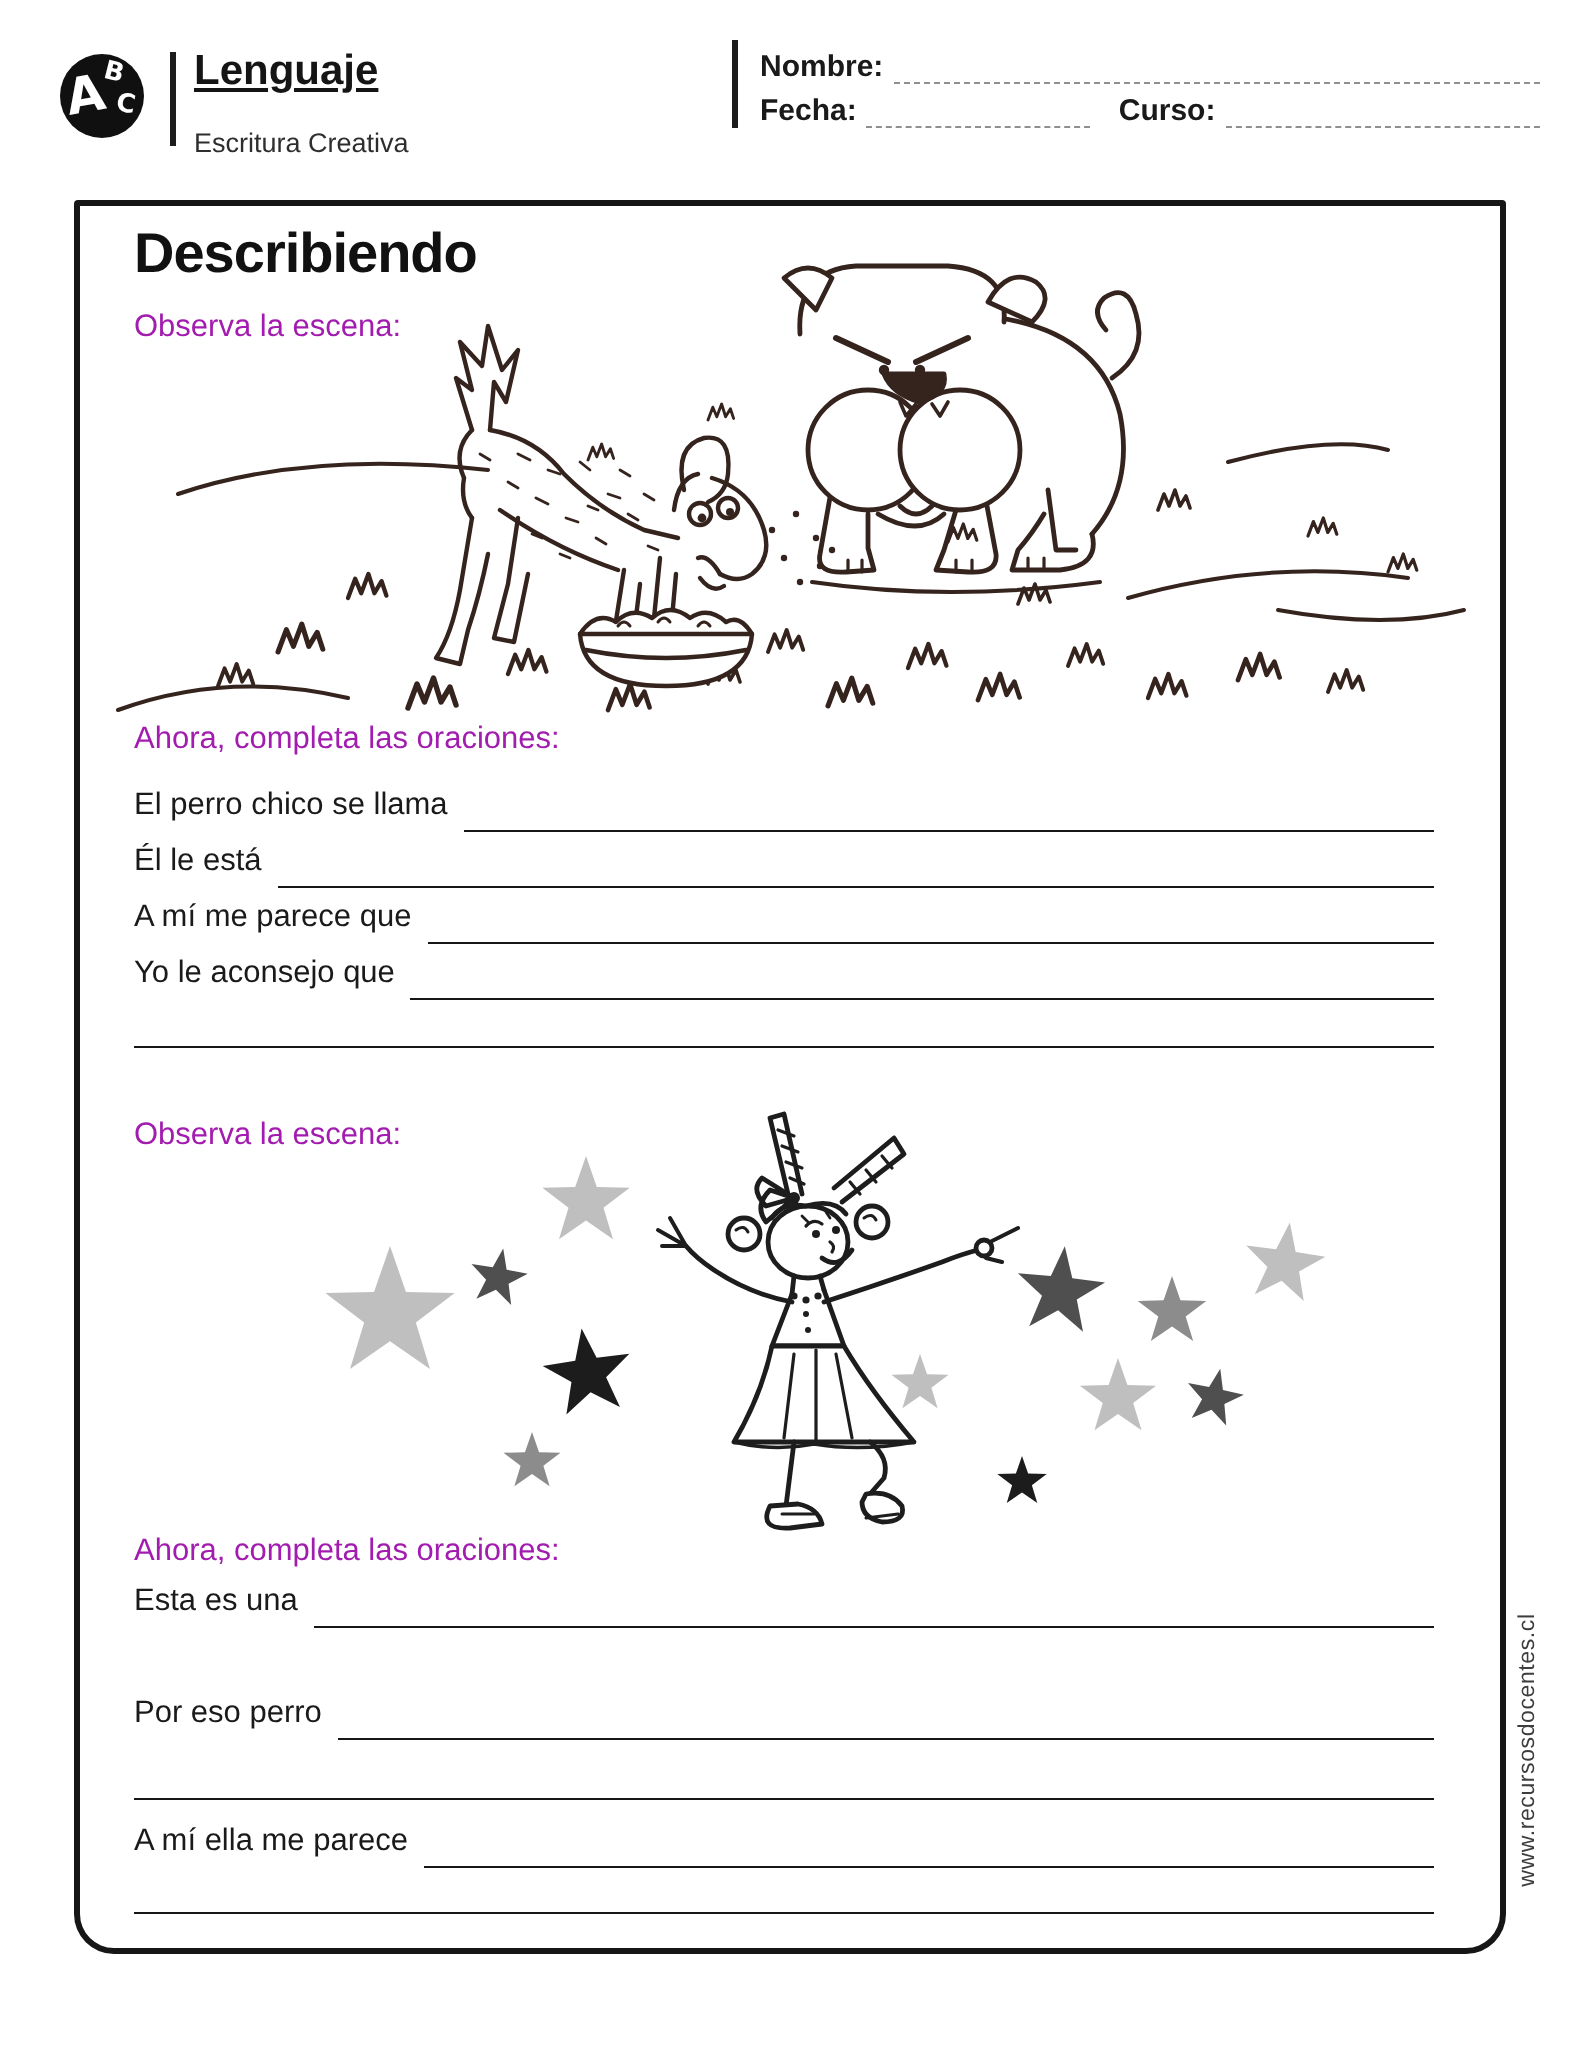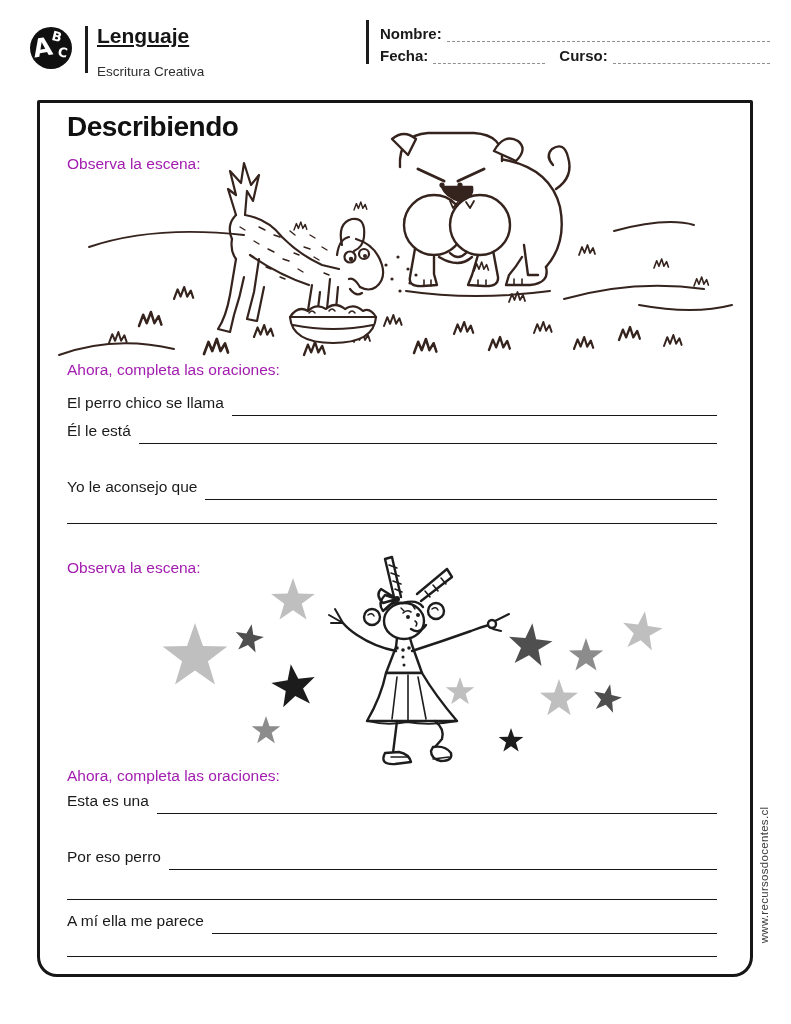--- a/index.html
+++ b/index.html
@@ -196,20 +196,24 @@
     <div class="prompt" style="top:258px">Ahora, completa las oraciones:</div>
 
     <div class="srow" style="top:288px">
       <span class="lbl">El perro chico se llama</span>
       <span class="ln"></span>
     </div>
     <div class="srow" style="top:316px">
       <span class="lbl">Él le está</span>
       <span class="ln"></span>
     </div>
+    <div class="srow" style="top:344px">
+      <span class="lbl">A mí me parece que</span>
+      <span class="ln"></span>
+    </div>
     <div class="srow" style="top:372px">
       <span class="lbl">Yo le aconsejo que</span>
       <span class="ln"></span>
     </div>
     <div class="fullln" style="top:420px"></div>
 
     <div class="prompt" style="top:456px">Observa la escena:</div>
 
     <svg class="illus2" viewBox="0 0 555 220" role="img" aria-label="Line drawing of a cheerful girl with striped pigtails dancing and pointing, surrounded by gray and black stars">
       <defs>

